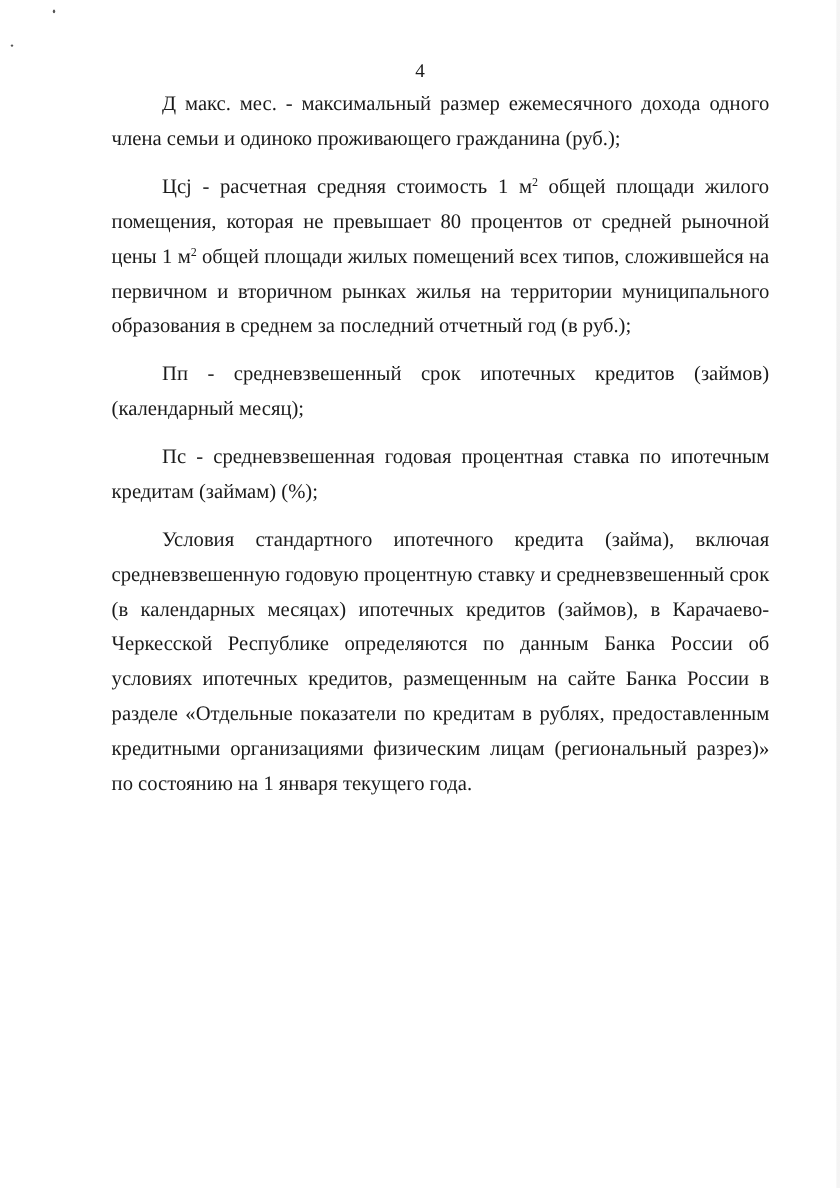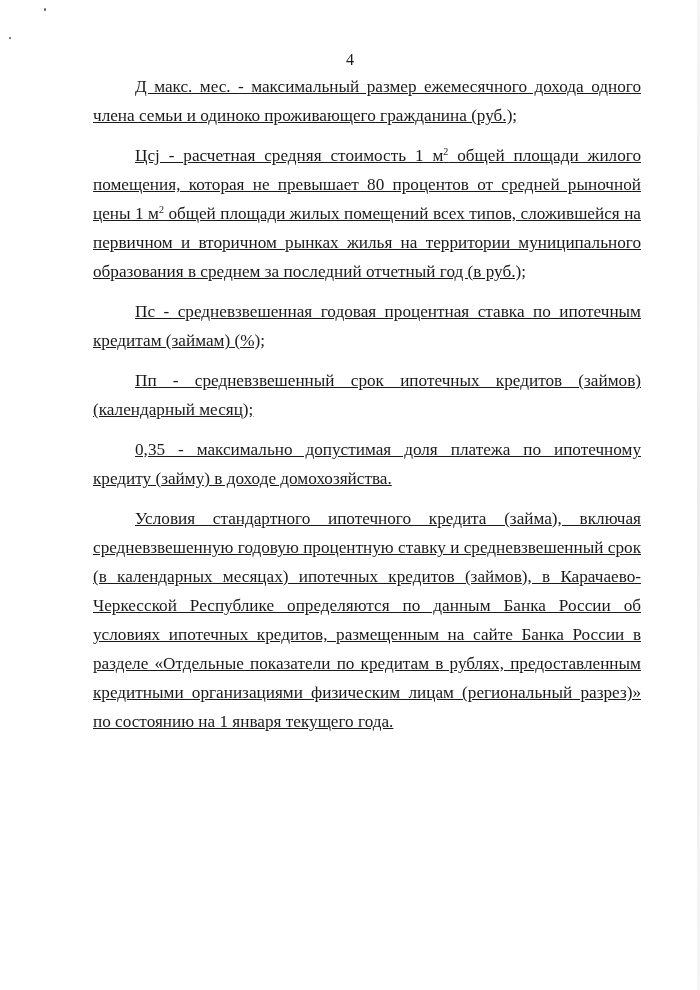--- a/index.html
+++ b/index.html
@@ -10,34 +10,33 @@
   .speck { position: absolute; background: #555; border-radius: 50%; }
   .page-number {
     position: absolute; top: 50px; left: 0; width: 700px; text-align: center;
     font-size: 16px; line-height: 20px;
   }
   .body-text {
     position: absolute; top: 72px; left: 93px; width: 548px;
   }
   .para {
     font-size: 17.2px; line-height: 29px; text-align: justify;
-    text-indent: 42px; margin: 0 0 11px 0; letter-spacing: 0; text-decoration: underline;
+    text-indent: 42px; margin: 0 0 11px 0; letter-spacing: 0;
   }
   sup { font-size: 10px; line-height: 0; vertical-align: 6px; }
   .right-edge { position: absolute; right: 0; top: 0; width: 3px; height: 990px; background: linear-gradient(#f4f4f4,#ececec,#f4f4f4); }
 </style>
 </head>
 <body>
 
 <div class="speck" style="left:44px;top:8px;width:2px;height:3px;"></div>
 <div class="speck" style="left:9px;top:37px;width:2px;height:2px;"></div>
 <div class="right-edge"></div>
 
 <div class="page-number">4</div>
 
 <div class="body-text">
   <p class="para">Д макс. мес. - максимальный размер ежемесячного дохода одного члена семьи и одиноко проживающего гражданина (руб.);</p>
   <p class="para">Цсj - расчетная средняя стоимость 1 м<sup>2</sup> общей площади жилого помещения, которая не превышает 80 процентов от средней рыночной цены 1 м<sup>2</sup> общей площади жилых помещений всех типов, сложившейся на первичном и вторичном рынках жилья на территории муниципального образования в среднем за последний отчетный год (в руб.);</p>
+  <p class="para">Пп - средневзвешенный срок ипотечных кредитов (займов) (календарный месяц);</p>
   <p class="para">Пс - средневзвешенная годовая процентная ставка по ипотечным кредитам (займам) (%);</p>
-  <p class="para">Пп - средневзвешенный срок ипотечных кредитов (займов) (календарный месяц);</p>
-  <p class="para">0,35 - максимально допустимая доля платежа по ипотечному кредиту (займу) в доходе домохозяйства.</p>
   <p class="para">Условия стандартного ипотечного кредита (займа), включая средневзвешенную годовую процентную ставку и средневзвешенный срок (в календарных месяцах) ипотечных кредитов (займов), в Карачаево-Черкесской Республике определяются по данным Банка России об условиях ипотечных кредитов, размещенным на сайте Банка России в разделе «Отдельные показатели по кредитам в рублях, предоставленным кредитными организациями физическим лицам (региональный разрез)» по состоянию на 1 января текущего года.</p>
 </div>
 
 </body></html>

